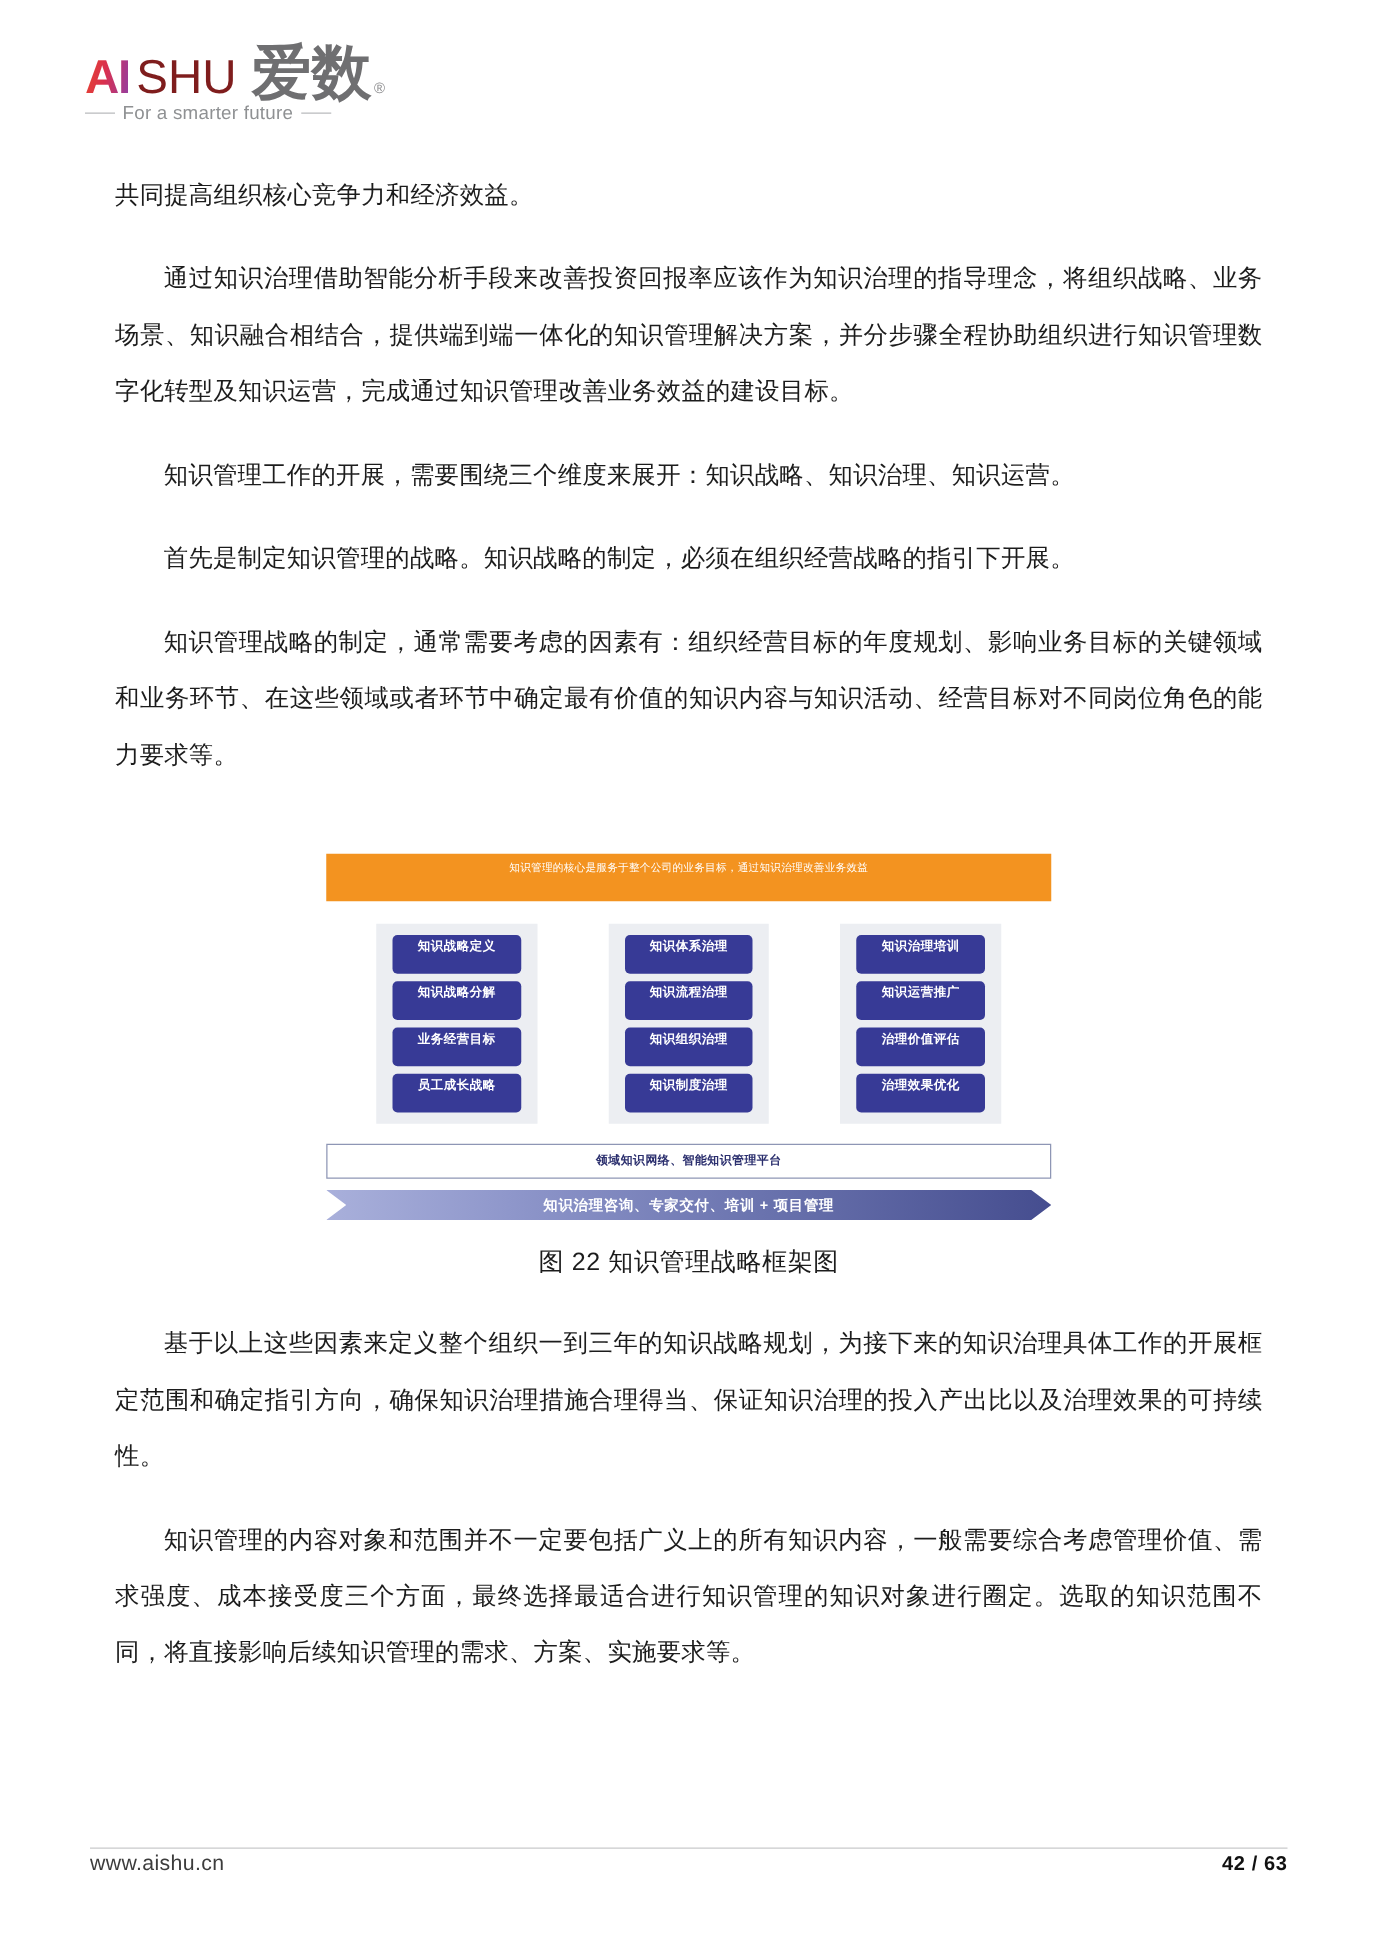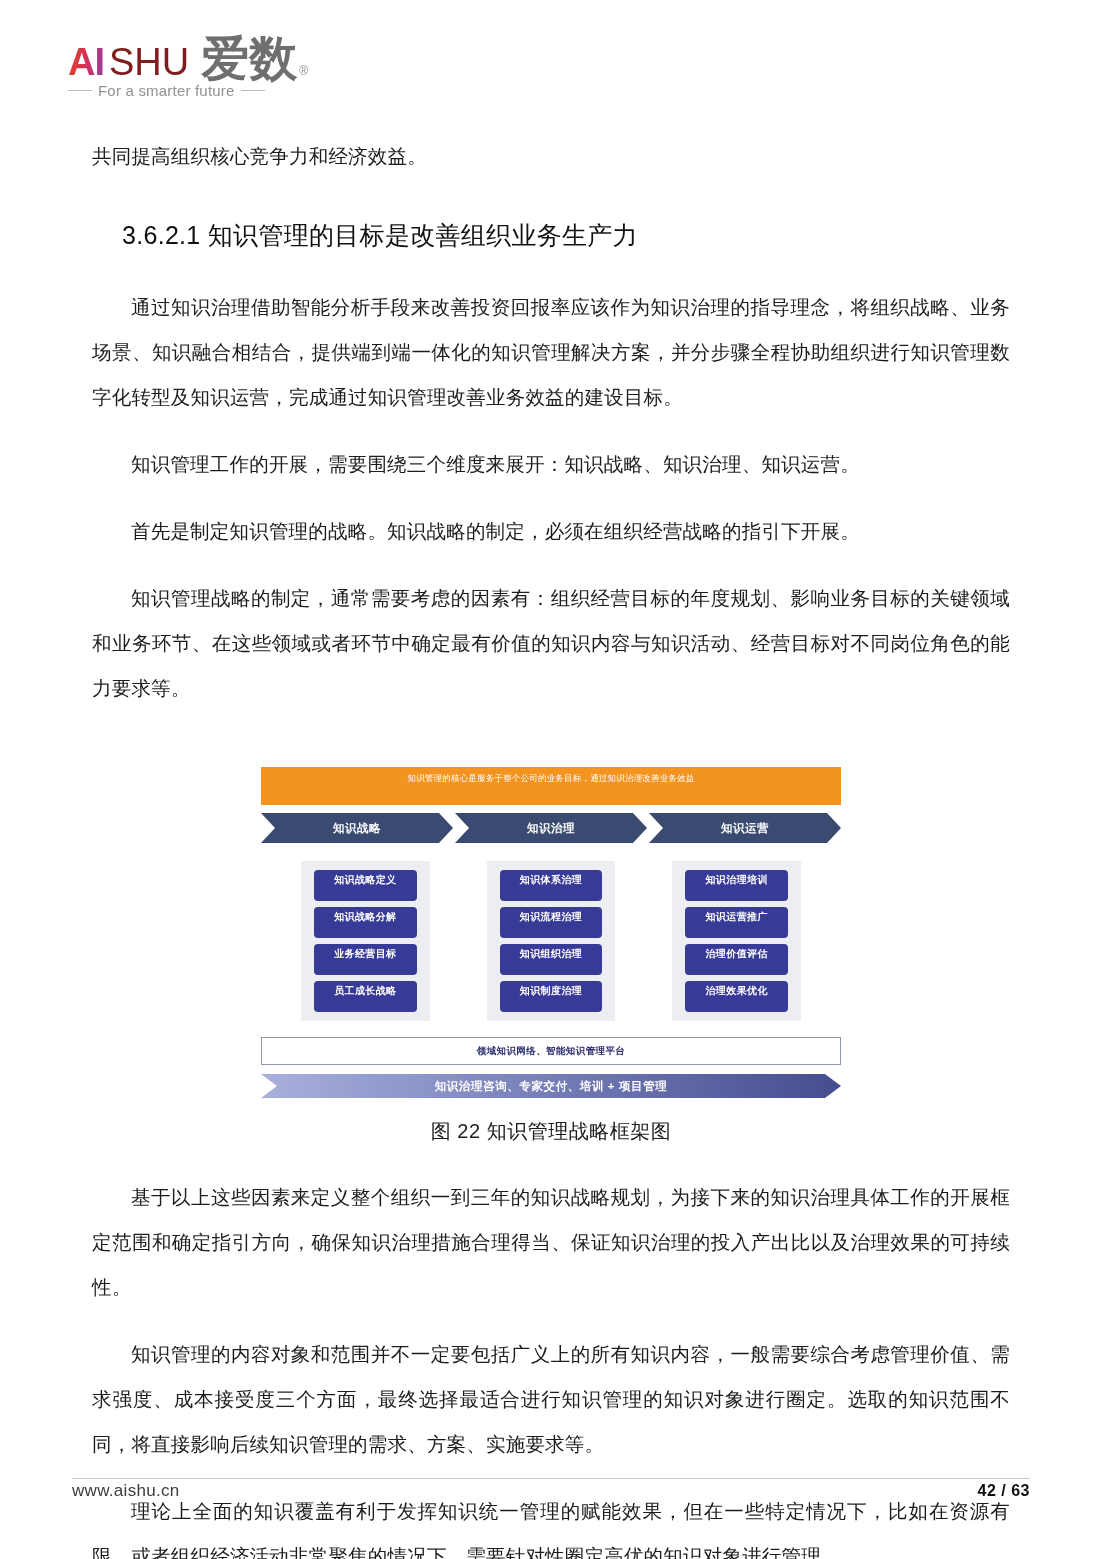--- a/index.html
+++ b/index.html
@@ -248,47 +248,35 @@
     <span class="tag-rule"></span>
     <span>For a smarter future</span>
     <span class="tag-rule"></span>
   </div>
 </div>
 
 <div class="content">
 
   <p class="para">共同提高组织核心竞争力和经济效益。</p>
 
-  <h2 class="section-heading">3.6.2.1 知识管理的目标是改善组织业务生产力</h2>
 
   <div class="gap-sm"></div>
   <p class="para indent">通过知识治理借助智能分析手段来改善投资回报率应该作为知识治理的指导理念，将组织战略、业务场景、知识融合相结合，提供端到端一体化的知识管理解决方案，并分步骤全程协助组织进行知识管理数字化转型及知识运营，完成通过知识管理改善业务效益的建设目标。</p>
   <div class="gap-sm"></div>
   <p class="para indent">知识管理工作的开展，需要围绕三个维度来展开：知识战略、知识治理、知识运营。</p>
   <div class="gap-sm"></div>
   <p class="para indent">首先是制定知识管理的战略。知识战略的制定，必须在组织经营战略的指引下开展。</p>
   <div class="gap-sm"></div>
   <p class="para indent">知识管理战略的制定，通常需要考虑的因素有：组织经营目标的年度规划、影响业务目标的关键领域和业务环节、在这些领域或者环节中确定最有价值的知识内容与知识活动、经营目标对不同岗位角色的能力要求等。</p>
 
   <div class="figure">
     <div class="diagram">
 
       <div class="banner">知识管理的核心是服务于整个公司的业务目标，通过知识治理改善业务效益</div>
 
-      <div class="chevron-row">
-        <div class="chev chev-1">
-          <span>知识战略</span>
-        </div>
-        <div class="chev chev-2">
-          <span>知识治理</span>
-        </div>
-        <div class="chev chev-3">
-          <span>知识运营</span>
-        </div>
-      </div>
 
       <div class="col-row">
         <div class="col">
           <div class="pill">知识战略定义</div>
           <div class="pill">知识战略分解</div>
           <div class="pill">业务经营目标</div>
           <div class="pill">员工成长战略</div>
         </div>
         <div class="col">
           <div class="pill">知识体系治理</div>
@@ -310,19 +298,18 @@
 
     </div>
     <div class="fig-caption">图 22 知识管理战略框架图</div>
   </div>
 
   <div class="gap-md"></div>
   <p class="para indent">基于以上这些因素来定义整个组织一到三年的知识战略规划，为接下来的知识治理具体工作的开展框定范围和确定指引方向，确保知识治理措施合理得当、保证知识治理的投入产出比以及治理效果的可持续性。</p>
   <div class="gap-sm"></div>
   <p class="para indent">知识管理的内容对象和范围并不一定要包括广义上的所有知识内容，一般需要综合考虑管理价值、需求强度、成本接受度三个方面，最终选择最适合进行知识管理的知识对象进行圈定。选取的知识范围不同，将直接影响后续知识管理的需求、方案、实施要求等。</p>
   <div class="gap-sm"></div>
-  <p class="para indent">理论上全面的知识覆盖有利于发挥知识统一管理的赋能效果，但在一些特定情况下，比如在资源有限，或者组织经济活动非常聚焦的情况下，需要针对性圈定高优的知识对象进行管理。</p>
 </div>
 
 <div class="page-footer">
   <span class="footer-url">www.aishu.cn</span>
   <span class="footer-page">42 / 63</span>
 </div>
 
 </body></html>

